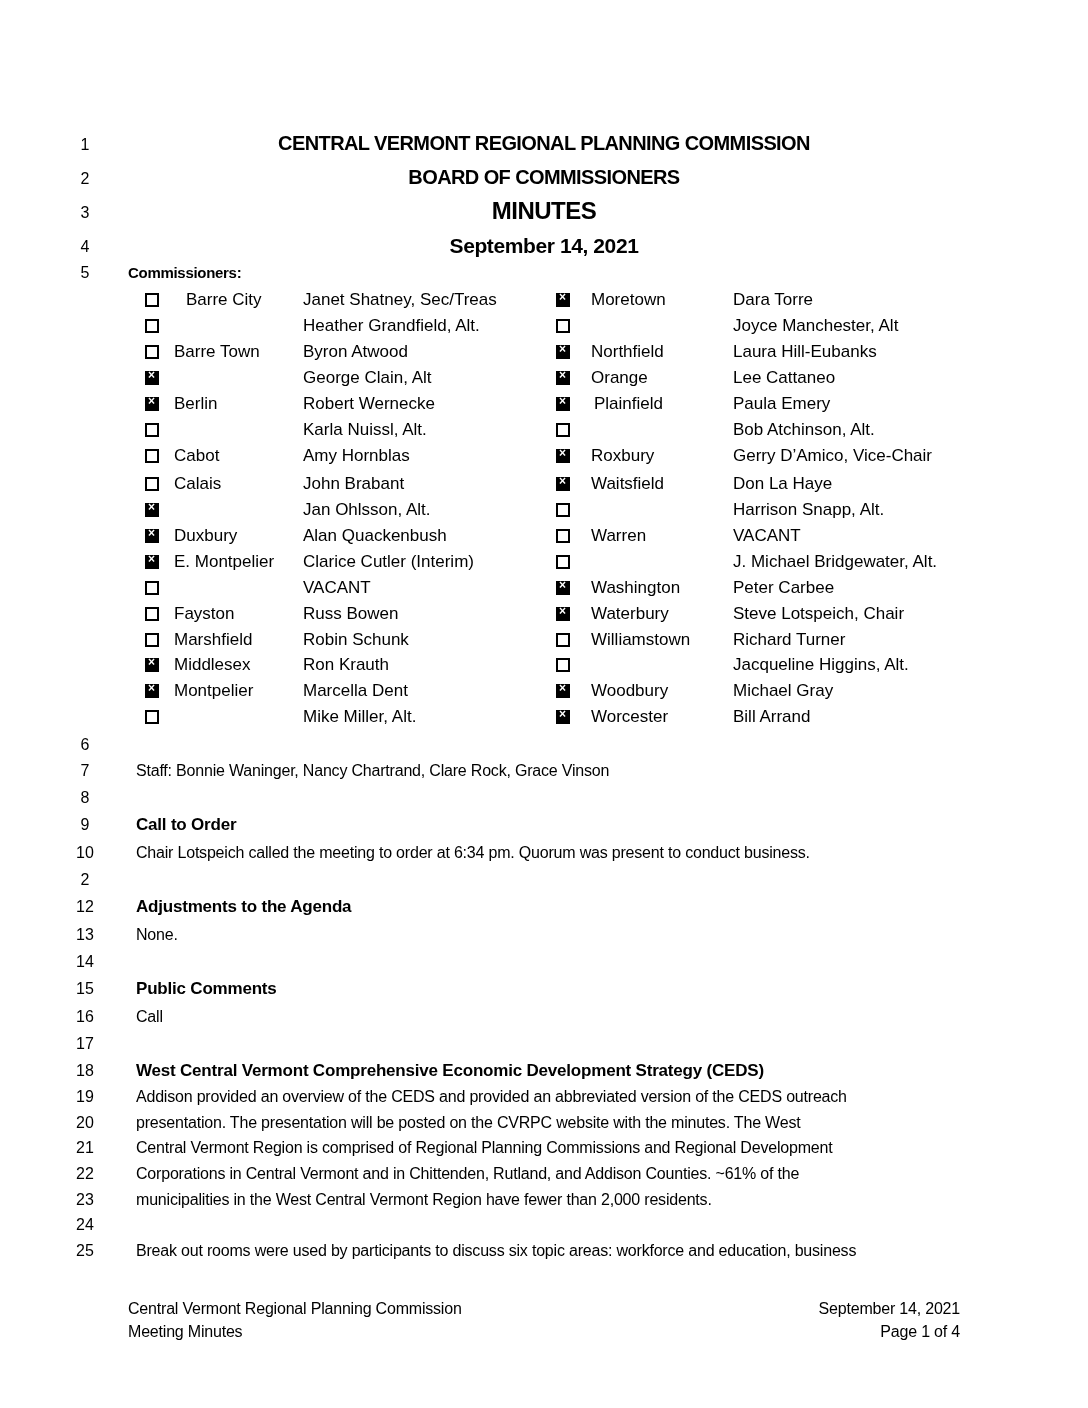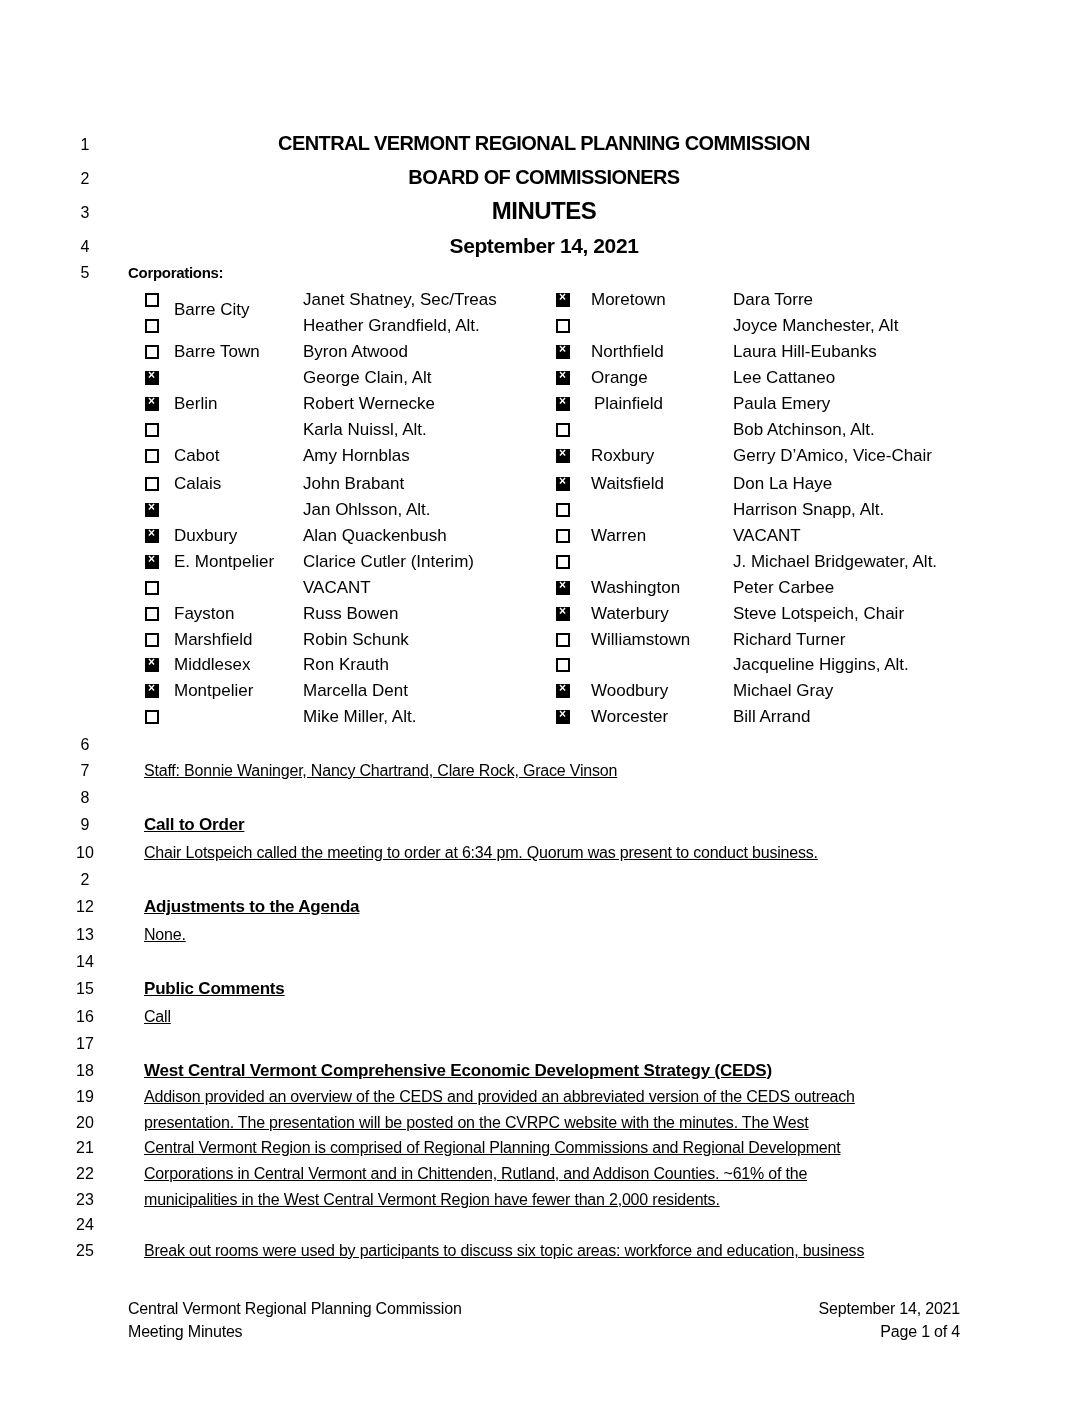--- a/index.html
+++ b/index.html
@@ -4,21 +4,21 @@
 <style>
   html, body { margin: 0; padding: 0; background: #ffffff; }
   body { width: 1088px; height: 1408px; position: relative; overflow: hidden;
          font-family: "Liberation Sans", sans-serif; color: #000; }
   .ln { position: absolute; left: 72px; width: 26px; text-align: center; font-size: 16px; }
   .title { position: absolute; left: 0; width: 1088px; text-align: center; font-weight: bold; }
   .t1 { top: 132px; font-size: 20px; letter-spacing: -0.6px; }
   .t2 { top: 166px; font-size: 20px; letter-spacing: -0.6px; }
   .t3 { top: 197px; font-size: 24px; letter-spacing: -0.5px; }
   .t4 { top: 234px; font-size: 21px; letter-spacing: -0.4px; }
-  .txt { position: absolute; left: 144px; font-size: 16px; white-space: nowrap; letter-spacing: -0.2px; text-decoration: underline; }
+  .txt { position: absolute; left: 136px; font-size: 16px; white-space: nowrap; letter-spacing: -0.2px; }
   .hd { font-weight: bold; font-size: 17px; }
   .comm-label { position: absolute; left: 128px; top: 264px; font-size: 15px; font-weight: bold; letter-spacing: -0.3px; }
   .roster { position: absolute; top: 290px; left: 0; width: 1088px; }
   .row { position: absolute; height: 24px; font-size: 17px; white-space: nowrap; }
   .cb { position: absolute; top: 3px; width: 10px; height: 10px; border: 2px solid #000; box-sizing: content-box; background: #fff; }
   .cb.checked { background: #000; }
   .cb.checked::after { content: "×"; position: absolute; left: 1px; top: -5px; color: #fff; font-size: 12px; font-weight: bold; }
   .town { position: absolute; top: 0; }
   .member { position: absolute; top: 0; }
   .footer { position: absolute; font-size: 16px; white-space: nowrap; letter-spacing: -0.2px; }
@@ -54,27 +54,27 @@
     <div class="ln" style="top:1191px">23</div>
     <div class="ln" style="top:1216px">24</div>
     <div class="ln" style="top:1242px">25</div>
   </div>
 
   <div class="title t1">CENTRAL VERMONT REGIONAL PLANNING COMMISSION</div>
   <div class="title t2">BOARD OF COMMISSIONERS</div>
   <div class="title t3">MINUTES</div>
   <div class="title t4">September 14, 2021</div>
 
-  <div class="comm-label">Corporations:</div>
+  <div class="comm-label">Commissioners:</div>
 
   <div class="roster">
     <div id="roster-left">
         <div class="row" style="top: 0px; left: 0px;">
           <span class="cb" style="left: 145px;"></span>
-          <span class="town" style="left: 174px; margin-top: 10px;">Barre City</span>
+          <span class="town" style="left: 186px;">Barre City</span>
           <span class="member" style="left: 303px;">Janet Shatney, Sec/Treas</span>
         </div>
         <div class="row" style="top: 26px; left: 0px;">
           <span class="cb" style="left: 145px;"></span>
           <span class="town" style="left: 174px;"></span>
           <span class="member" style="left: 303px;">Heather Grandfield, Alt.</span>
         </div>
         <div class="row" style="top: 52px; left: 0px;">
           <span class="cb" style="left: 145px;"></span>
           <span class="town" style="left: 174px;">Barre Town</span>

